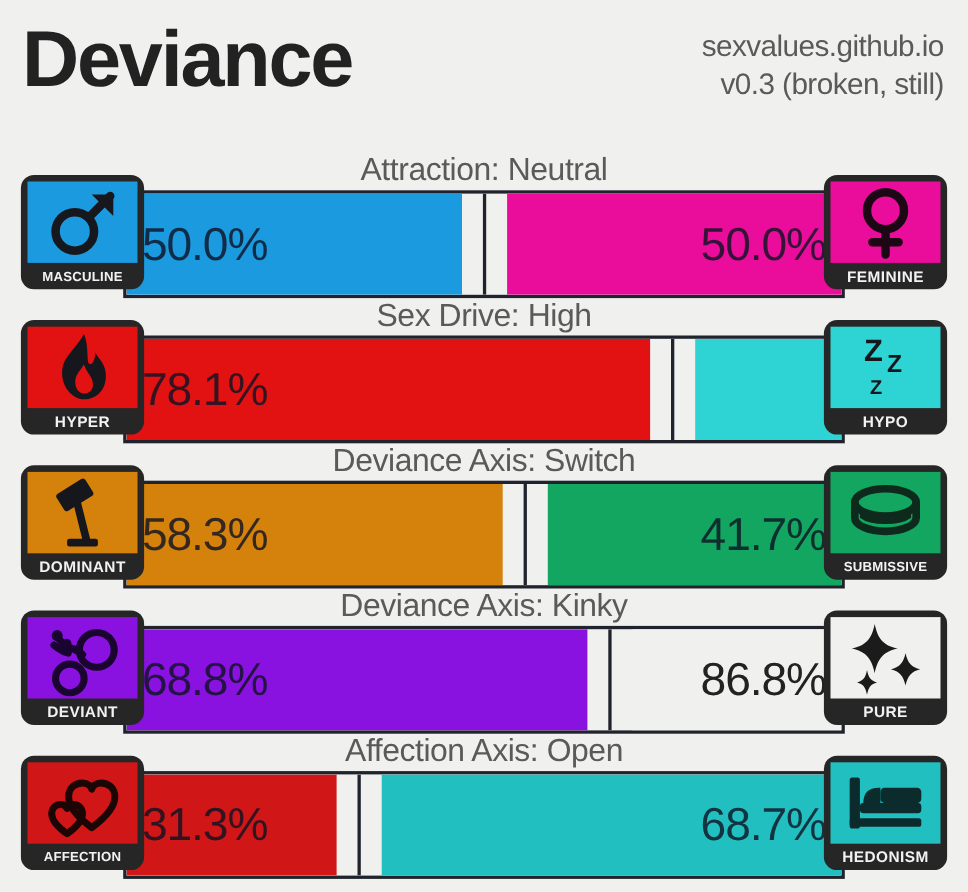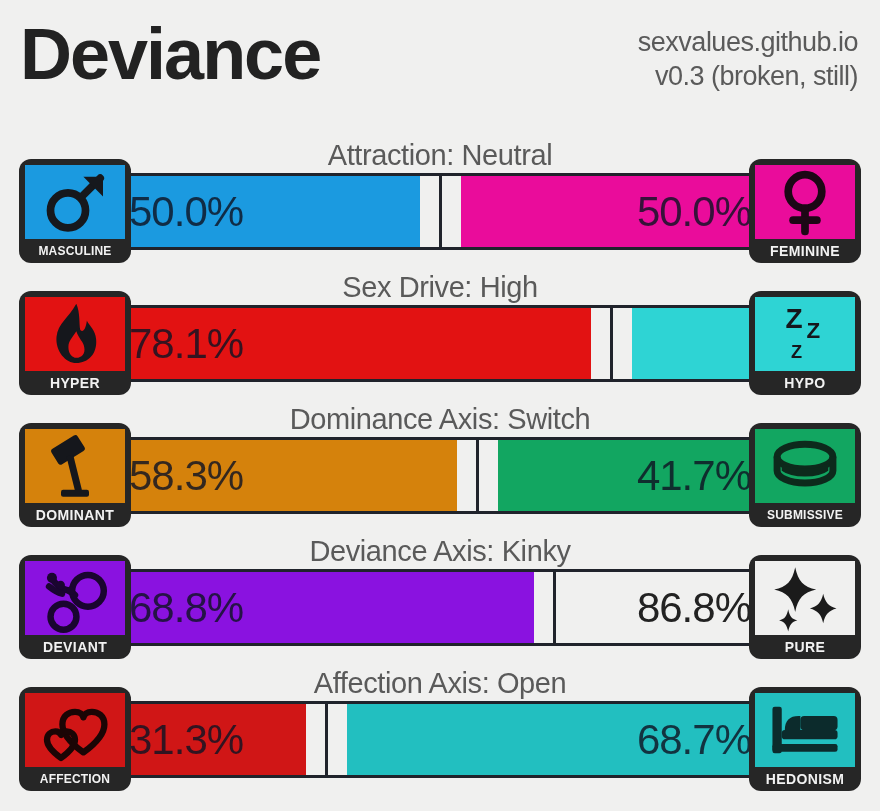--- a/index.html
+++ b/index.html
@@ -75,21 +75,21 @@
     font-family: "Liberation Sans", sans-serif;
     white-space: nowrap;
   }
 
   
   .bar-track {
     position: absolute;
     left: 112px;
     top: 41px;
     width: 656px;
-    height: 77px;
+    height: 98px;
     border: 3px solid #20232b;
     display: flex;
     overflow: hidden;
     background: #f0f0ef;
     gap: 19px;
   }
   .bar-seg {
     position: relative;
     height: 100%;
     display: flex;
@@ -232,21 +232,21 @@
                 <text x="22" y="42" font-size="40">Z</text>
                 <text x="52" y="56" font-size="32">Z</text>
                 <text x="30" y="84" font-size="26">Z</text>
               </g>
             </svg>
           </div>
           <div class="chip-label">HYPO</div>
         </div>
       </div>
       <div class="axis-row">
-        <div class="axis-title">Dominance Axis: Switch</div>
+        <div class="axis-title">Deviance Axis: Switch</div>
         <div class="bar-track">
           <div class="bar-seg left" style="flex: 58.3 0 0px; background: rgb(213, 130, 12);">
             <div class="pct">58.3%</div>
           </div>
           <div class="divider"></div>
           <div class="bar-seg right" style="flex: 41.7 0 0px; background: rgb(18, 166, 97); padding-left: 23px;">
             <div class="pct">41.7%</div>
           </div>
         </div>
         <div class="chip left">

